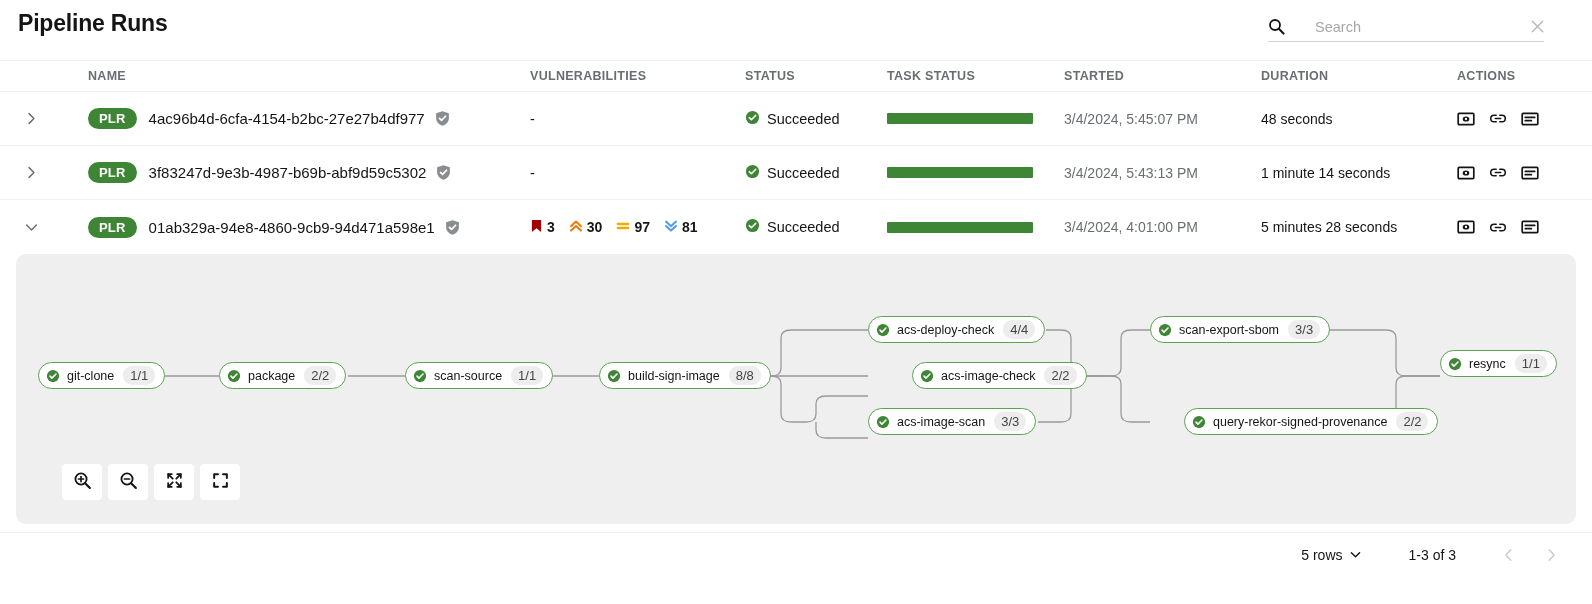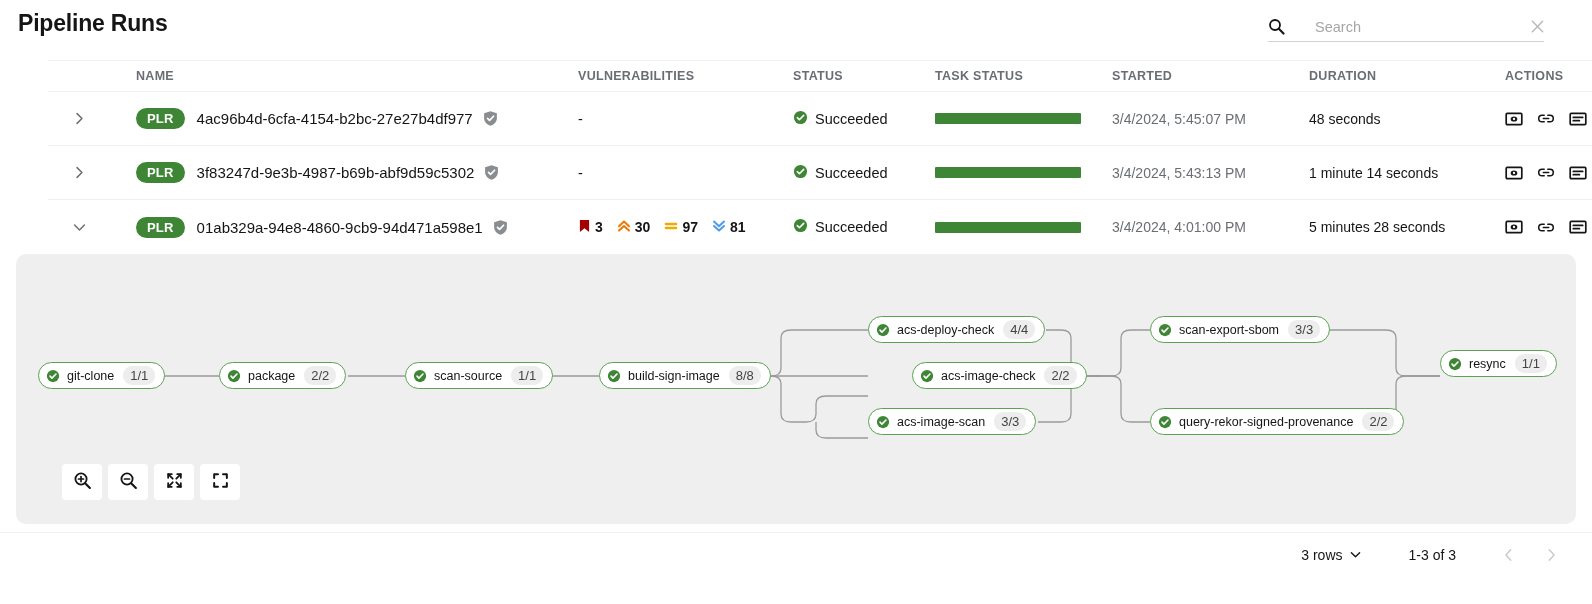--- a/index.html
+++ b/index.html
@@ -48,21 +48,21 @@
   }
   .search-input::placeholder { color: #a6a6a6; }
   .search-clear {
     flex: 0 0 auto;
     margin-left: 8px;
     cursor: pointer;
     display: flex;
   }
 
   
-  .table { width: 1592px; padding-left: 48px; }
+  .table { width: 1592px; }
   .thead {
     display: flex;
     align-items: center;
     height: 32px;
     border-top: 1px solid #f0f0f0;
     border-bottom: 1px solid #f0f0f0;
     font-size: 12.5px;
     font-weight: bold;
     letter-spacing: 0.3px;
     color: #6a6e73;
@@ -575,21 +575,21 @@
     <span class="node-check">
         <svg width="14" height="14" viewBox="0 0 16 16">
           <circle cx="8" cy="8" r="7" fill="#3e8635"></circle>
           <polyline points="4.6,8.2 6.8,10.4 11.4,5.7" fill="none" stroke="#fff" stroke-width="1.8" stroke-linecap="round" stroke-linejoin="round"></polyline>
         </svg>
       </span>
     <span class="node-label">scan-export-sbom</span>
     <span class="node-count">3/3</span>
   </div>
 
-  <div class="node" style="left:1134px; top:154px;">
+  <div class="node" style="left:1168px; top:154px;">
     <span class="node-check">
         <svg width="14" height="14" viewBox="0 0 16 16">
           <circle cx="8" cy="8" r="7" fill="#3e8635"></circle>
           <polyline points="4.6,8.2 6.8,10.4 11.4,5.7" fill="none" stroke="#fff" stroke-width="1.8" stroke-linecap="round" stroke-linejoin="round"></polyline>
         </svg>
       </span>
     <span class="node-label">query-rekor-signed-provenance</span>
     <span class="node-count">2/2</span>
   </div>
 
@@ -647,21 +647,21 @@
             <polyline points="15,11.4 15,15 11.4,15"></polyline>
         </svg>
       </span>
     </div>
   </div>
 </div>
 
 <div class="footer-rule"></div>
 <div class="footer">
   <div class="rows-select">
-    <span>3 rows</span>
+    <span>5 rows</span>
     <span>
       <svg width="11" height="11" viewBox="0 0 12 12">
           <polyline points="1.5,4 6,8.5 10.5,4" fill="none" stroke="#151515" stroke-width="1.5" stroke-linecap="round" stroke-linejoin="round"></polyline>
         </svg>
     </span>
   </div>
   <div class="range-text">1-3 of 3</div>
   <div class="pager">
     <span class="pg-btn">
       <svg width="14" height="14" viewBox="0 0 16 16">

